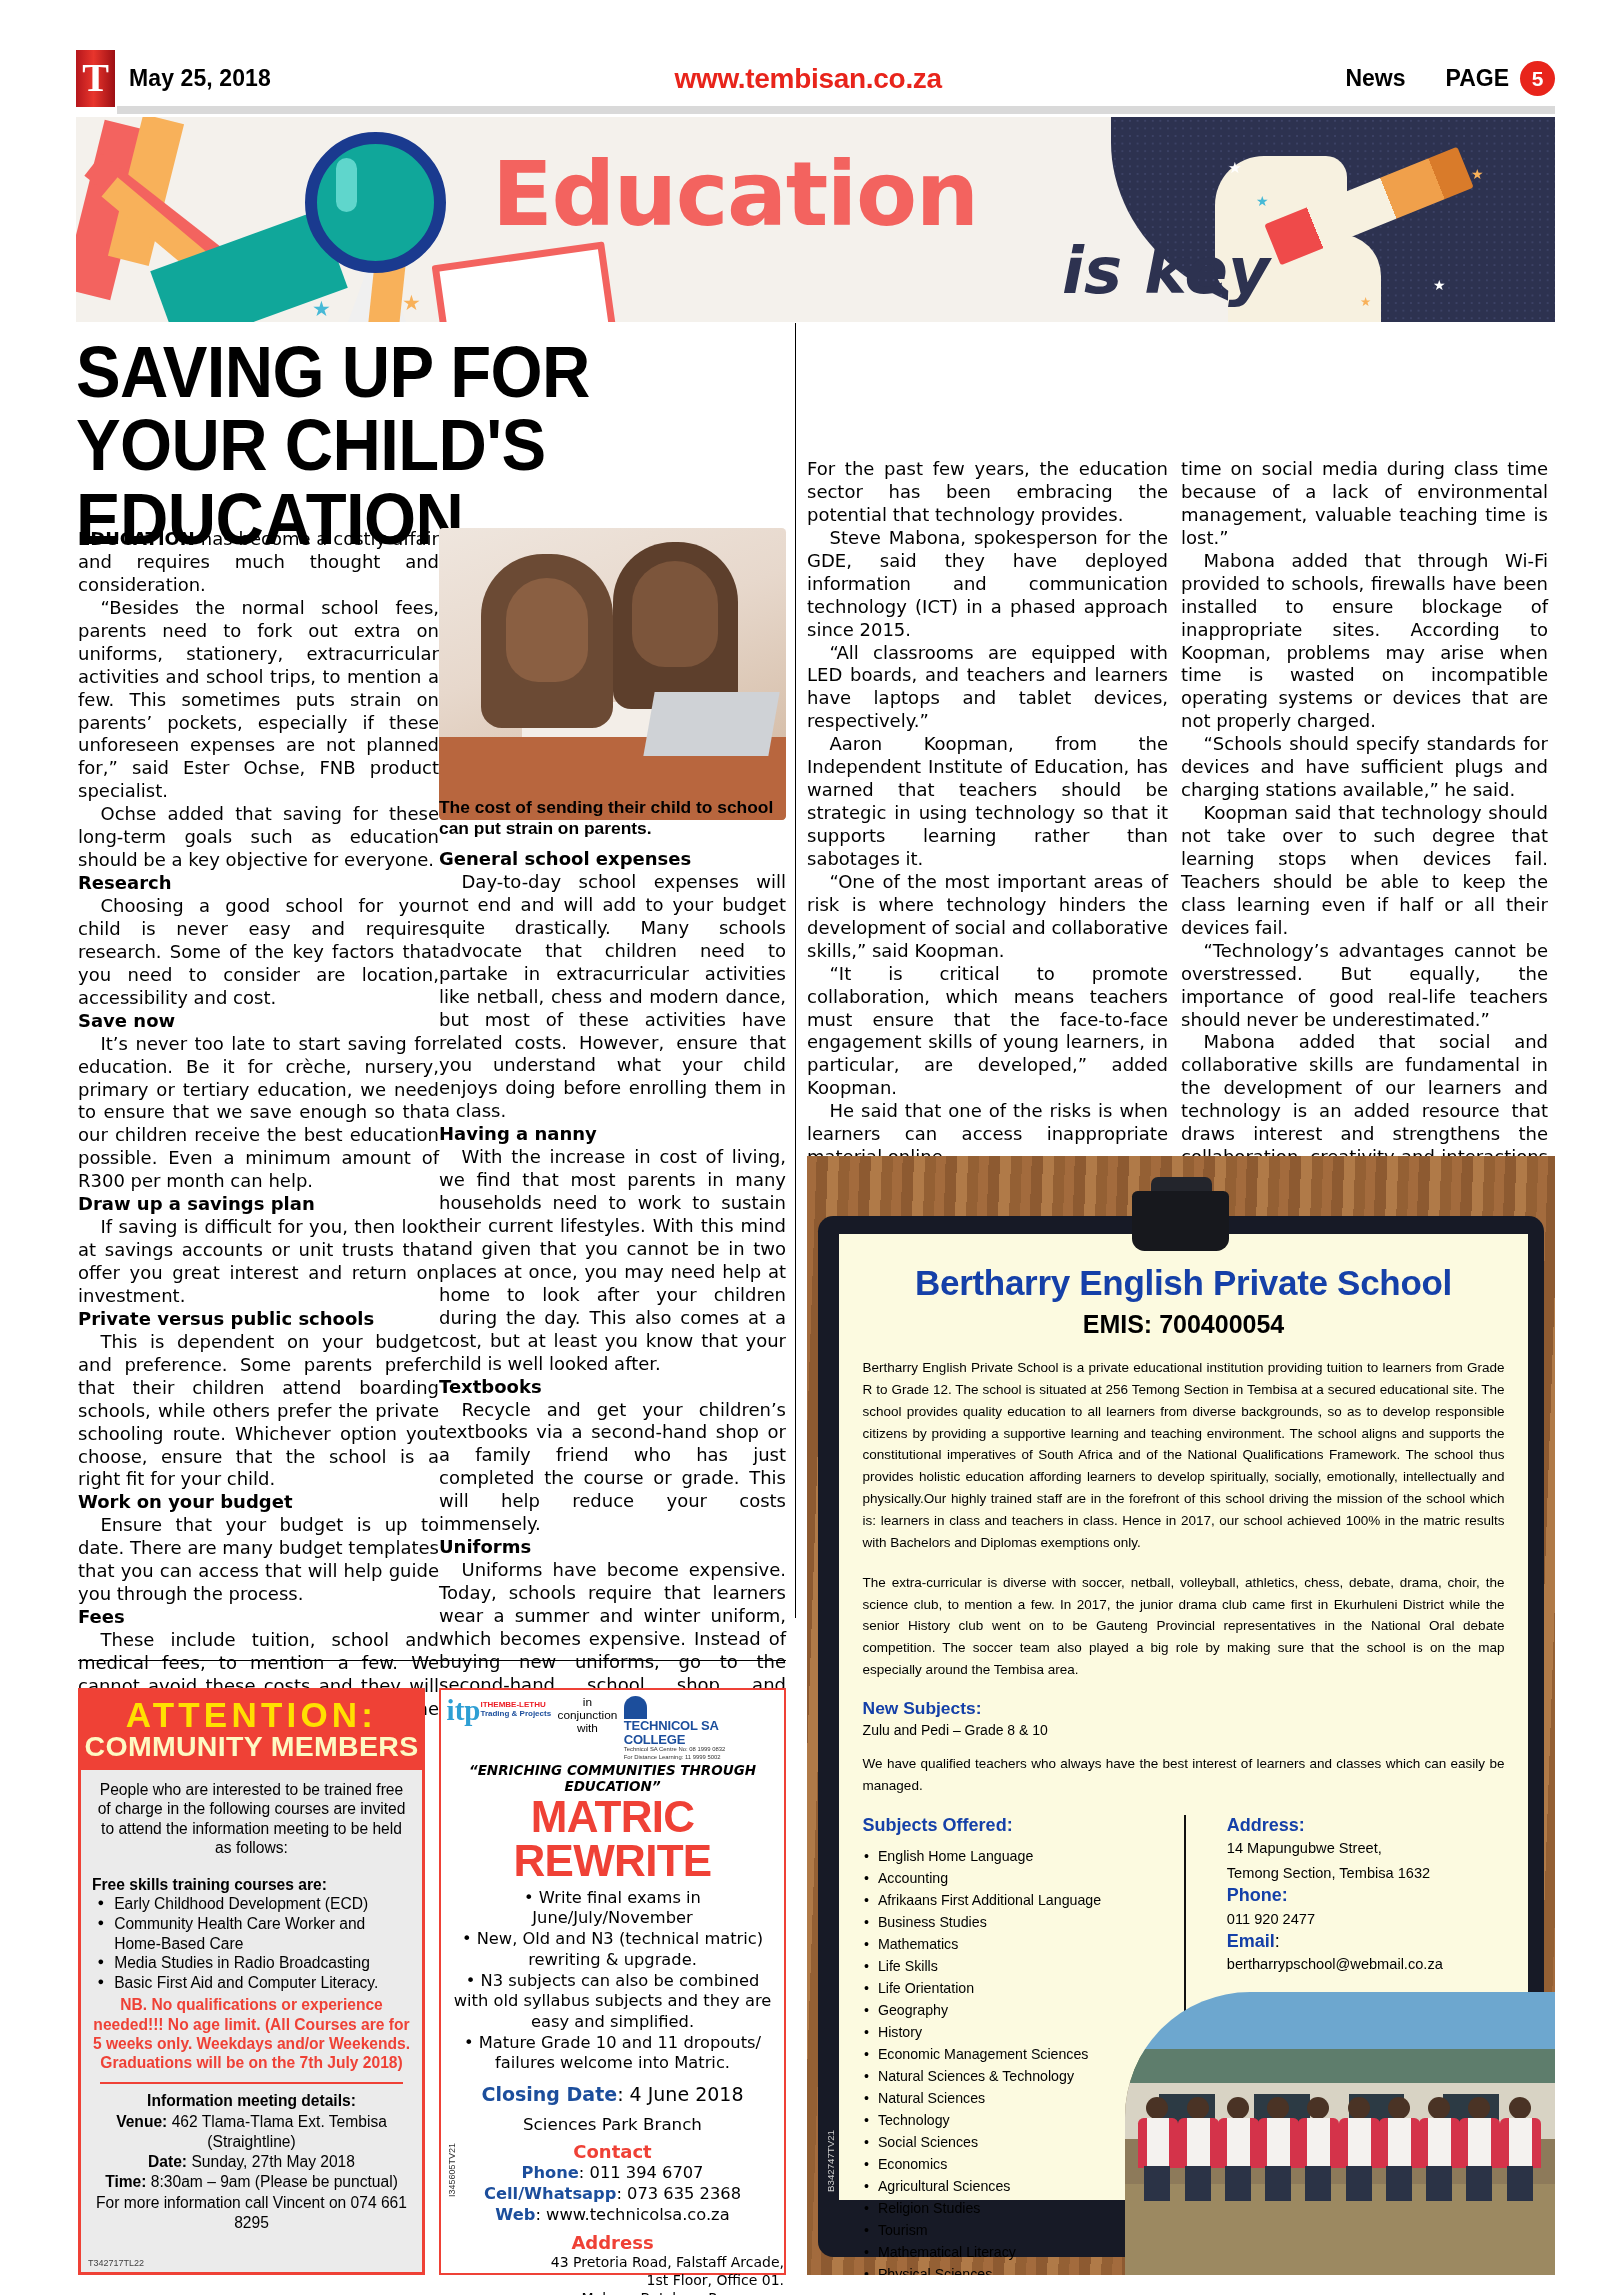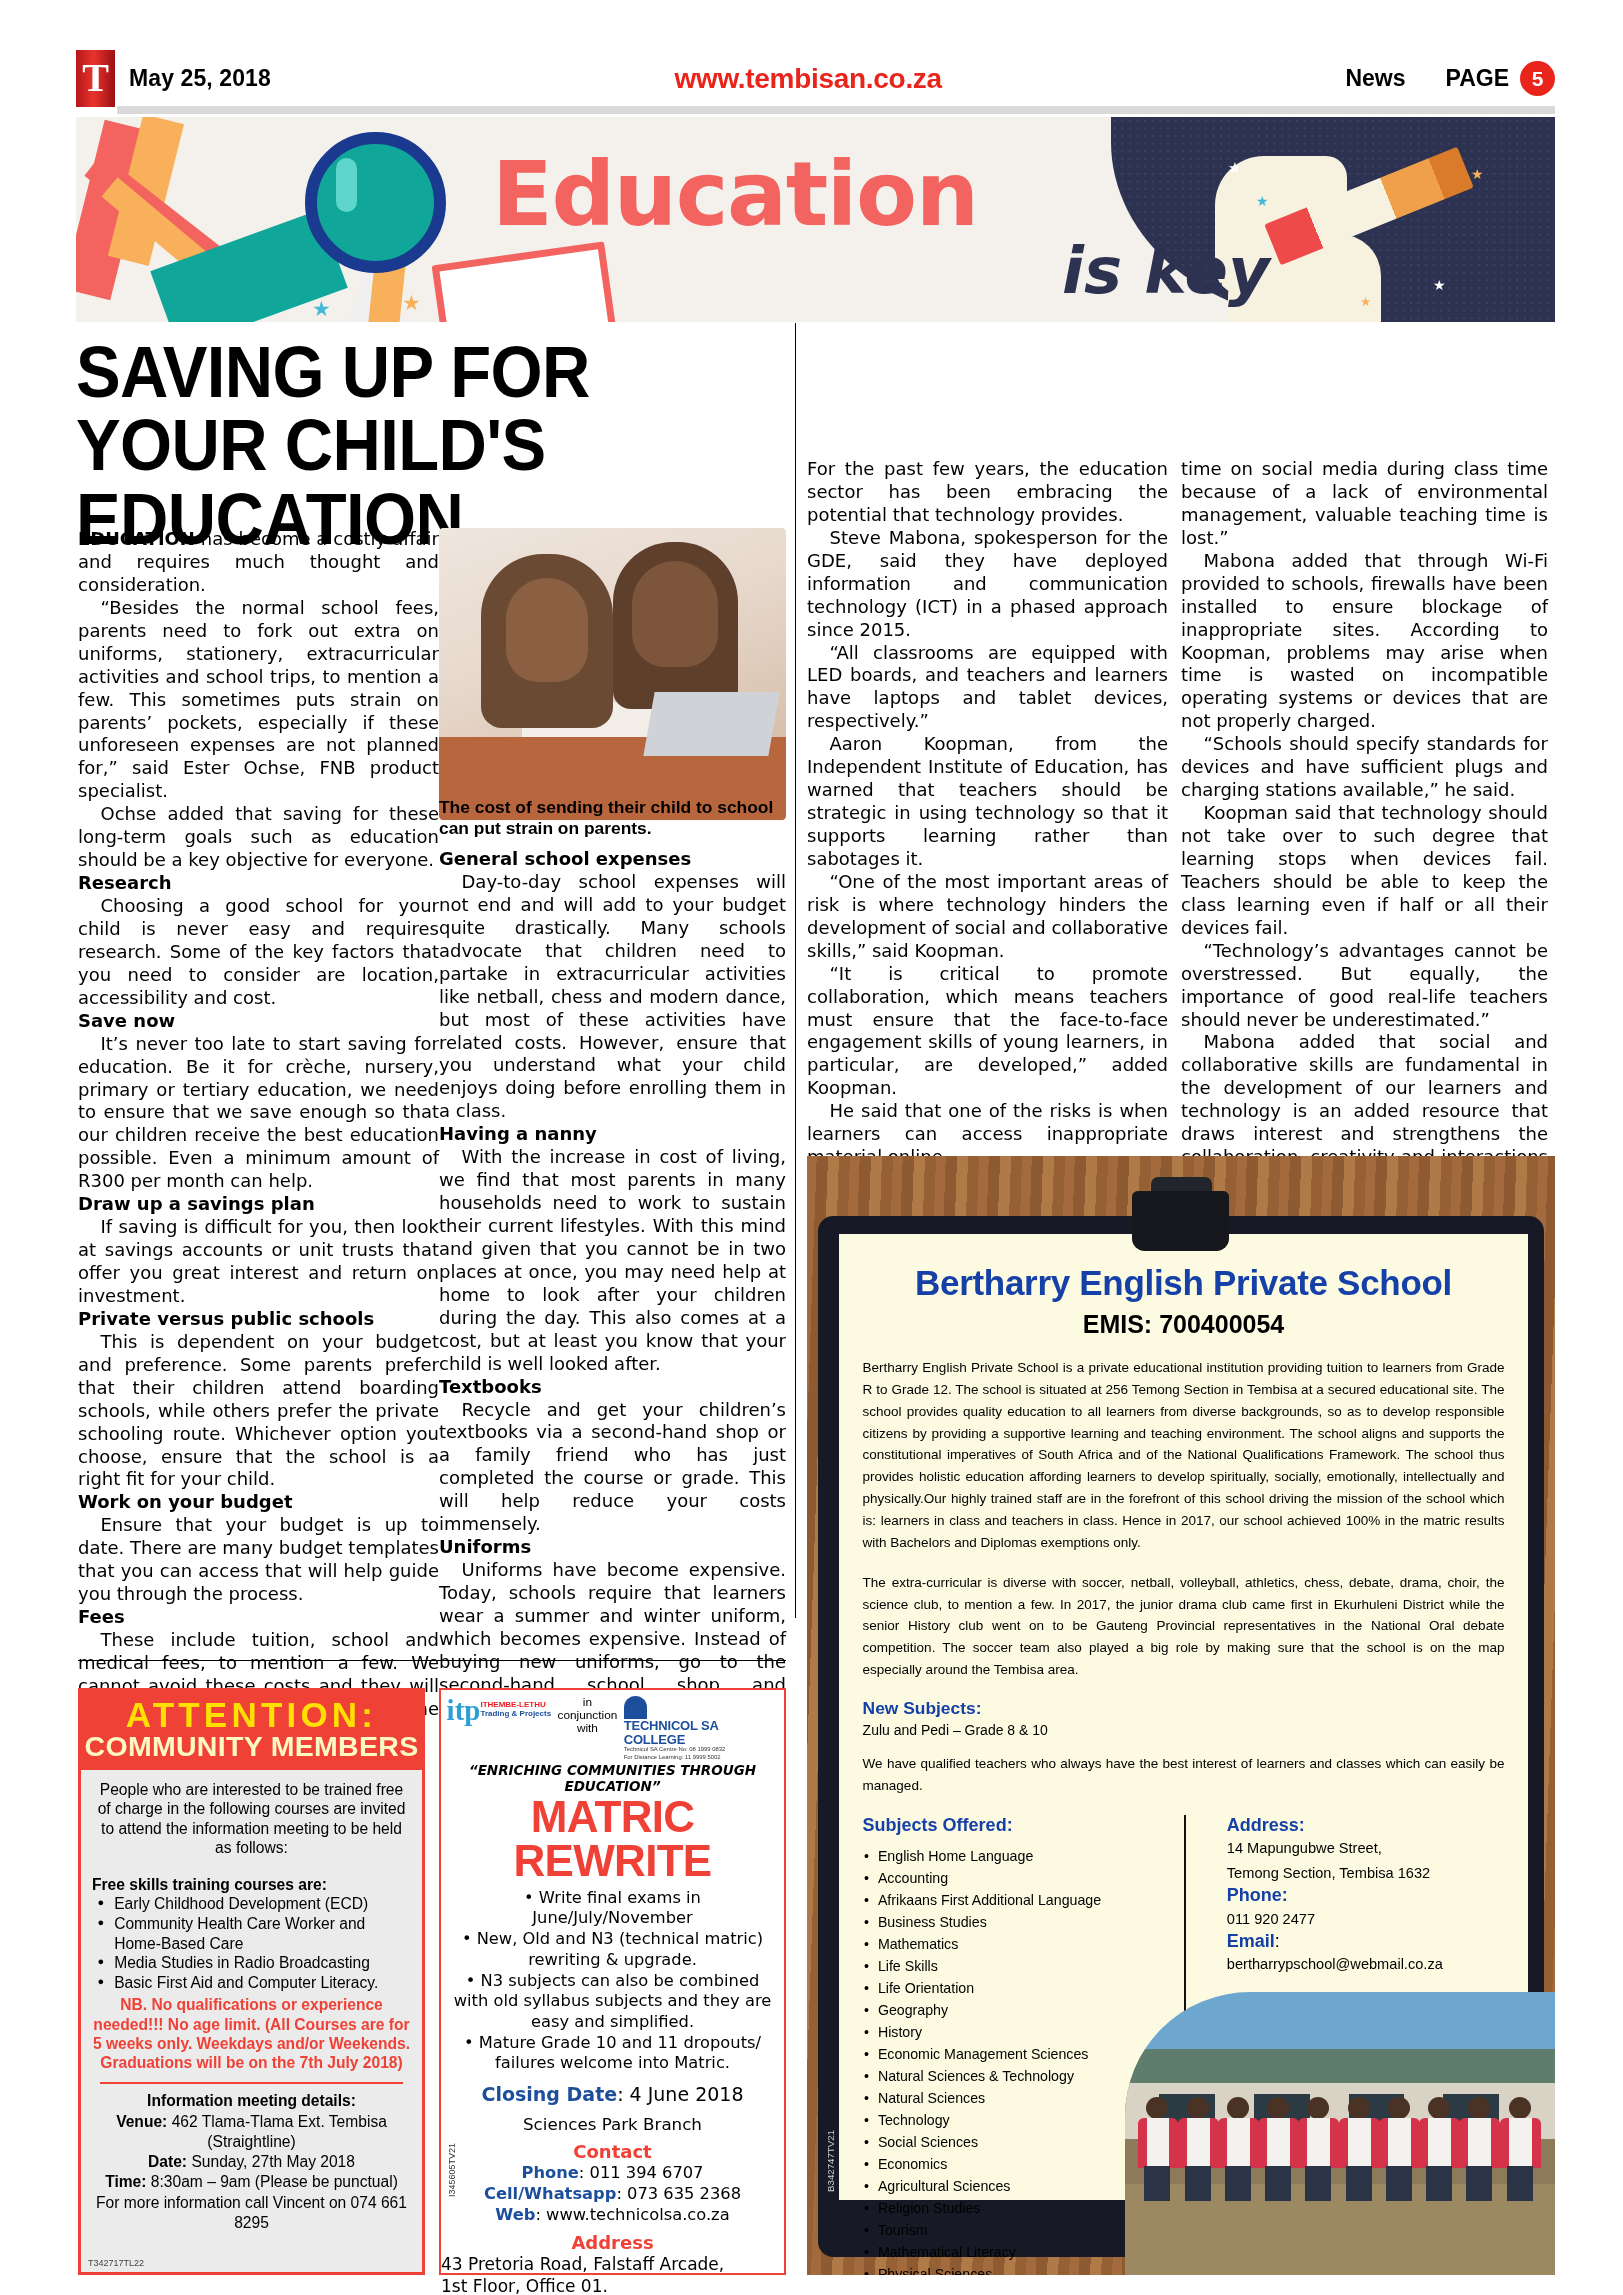--- a/index.html
+++ b/index.html
@@ -116,21 +116,21 @@
   .mat-title{text-align:center;color:#ef4136;font-weight:bold;font-size:44px;letter-spacing:-0.7px;line-height:1;margin:1.4px 0 4.2px;
      font-family:"Liberation Sans",sans-serif;}
   .mat-list{list-style:none;margin:0;padding:0 7px;text-align:center;font-size:16.3px;line-height:1.24;font-family:"DejaVu Sans",sans-serif;}
   .mat-list li{margin-bottom:1.4px;}
   .mat-closing{text-align:center;font-size:19px;margin-top:9.7px;font-family:"DejaVu Sans",sans-serif;}
   .mat-closing b{color:#1c4e9c;font-weight:bold;}
   .mat-branch{text-align:center;font-size:16.7px;margin-top:8.3px;font-family:"DejaVu Sans",sans-serif;}
   .mat-sec{text-align:center;font-size:18px;font-weight:bold;color:#ef4136;margin-top:7px;font-family:"DejaVu Sans",sans-serif;}
   .mat-line{text-align:center;font-size:16.3px;line-height:1.3;font-family:"DejaVu Sans",sans-serif;}
   .mat-line b{color:#1c4e9c;}
-  .mat-addr{text-align:left;font-size:17px;line-height:1.3;font-family:"DejaVu Sans",sans-serif;}
+  .mat-addr{text-align:right;font-size:14px;line-height:1.3;font-family:"DejaVu Sans",sans-serif;}
   .mat-code{position:absolute;left:5.6px;bottom:76px;font-size:9px;color:#333;writing-mode:vertical-rl;transform:rotate(180deg);}
 
   
   .ad-bert{position:absolute;left:807px;top:1156px;width:748px;height:1119px;overflow:hidden;
     background:
       repeating-linear-gradient(92deg, #a36b3d 0 9.7px, #8d5a31 9.7px 21px, #b07a48 21px 32px, #946034 32px 43px);}
   .bert-board{position:absolute;left:11px;top:60px;width:726px;height:1041px;background:#171a26;border-radius:15.3px;}
   .bert-clip2{position:absolute;left:calc(50% - 49px);top:35px;width:97px;height:60px;background:#17181d;border-radius:5.6px 5.6px 12.5px 12.5px;z-index:5;}
   .bert-clip3{position:absolute;left:calc(50% - 30.5px);top:21px;width:61px;height:35px;background:#23252c;border-radius:7px 7px 0 0;z-index:5;}
   .bert-paper{position:absolute;left:32px;top:78px;width:689px;height:966px;background:#fcfae0;z-index:3;padding:0;}

